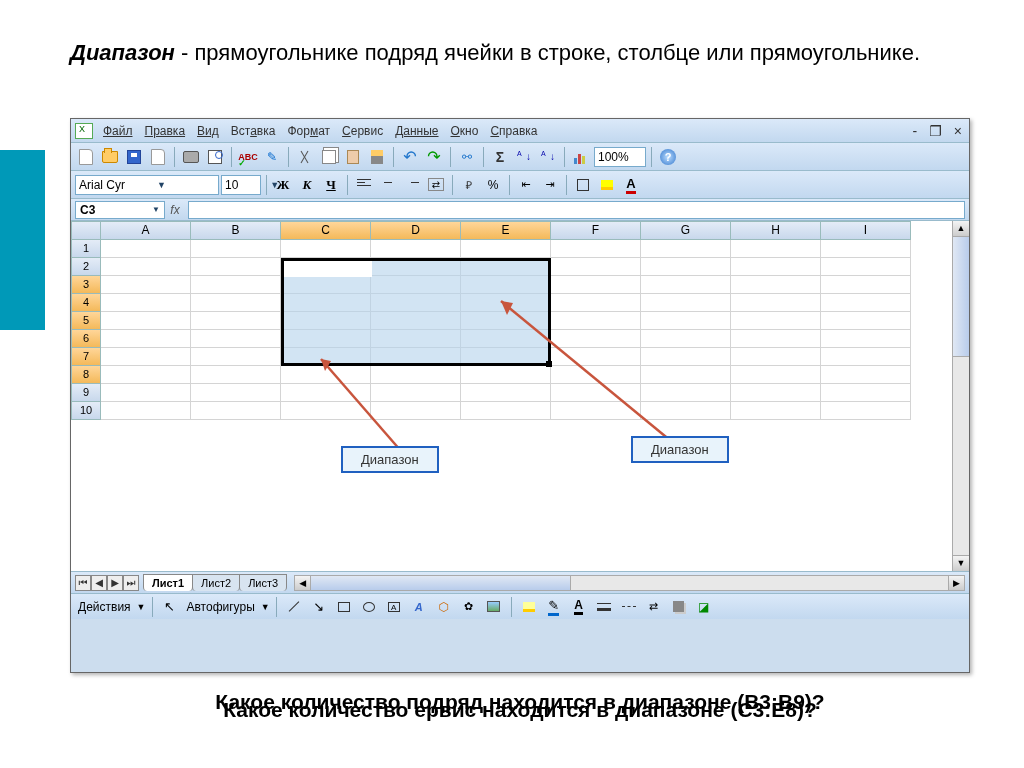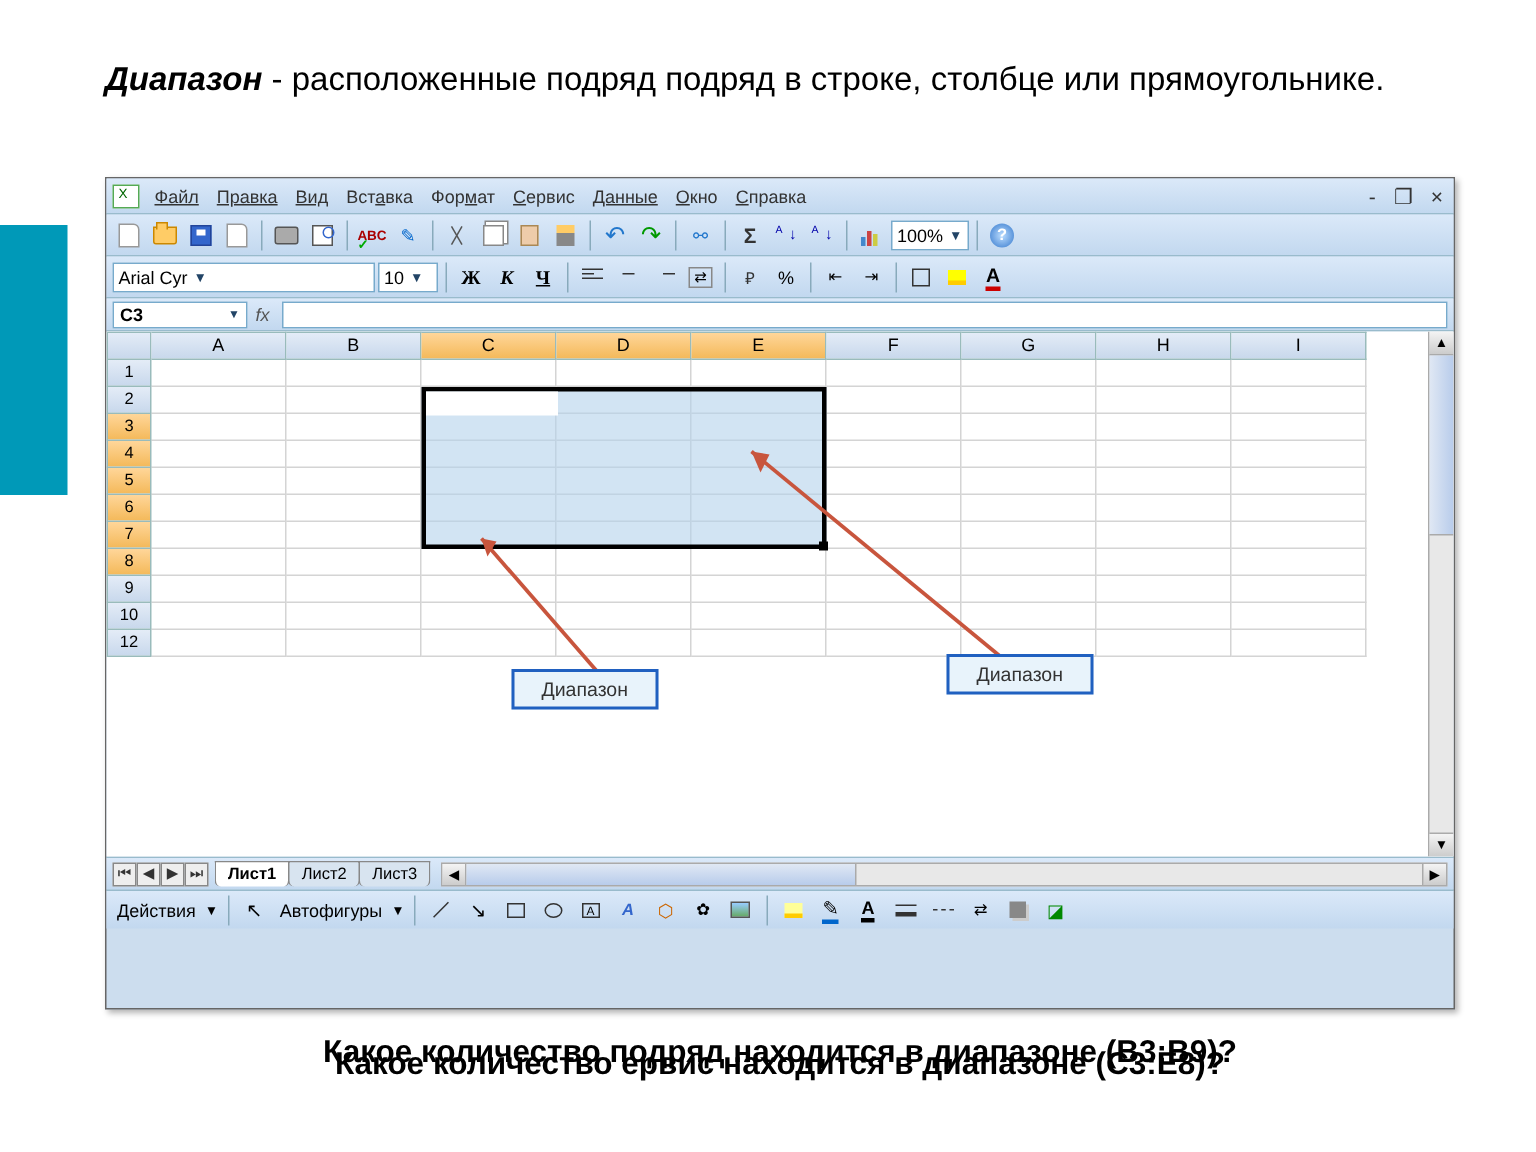--- a/index.html
+++ b/index.html
@@ -24,21 +24,21 @@
 .menubar .menudoc { width: 18px; height: 16px; margin-right: 4px; display: inline-block; background: #fff; border: 1px solid #5a5; position: relative; }
 .menubar .menudoc::after { content: "X"; font-size: 9px; color: #060; position: absolute; left: 3px; top: 0; }
 .menubar span.mi { padding: 2px 6px; cursor: default; }
 .menubar span.mi u { text-decoration: underline; }
 .menubar .right { margin-left: auto; display: flex; gap: 6px; align-items: center; color: #333; }
 .menubar .right .sm { font-size: 14px; padding: 0 3px; }
 
 .toolbar { height: 28px; background: linear-gradient(#dbe9f9,#c2d8ef); display: flex; align-items: center; padding: 0 4px; gap: 2px; border-bottom: 1px solid #9bc; }
 .tbtn { width: 22px; height: 22px; border: 1px solid transparent; border-radius: 3px; display: flex; align-items: center; justify-content: center; }
 .sep { width: 1px; height: 20px; background: #8ab; margin: 0 3px; }
-.tdrop { display: flex; align-items: center; border: 1px solid #7ac; background: #fff; height: 20px; font-size: 12px; padding: 0 3px; }
+.tdrop { display: flex; align-items: center; border: 1px solid #7ac; background: #fff; height: 20px; font-size: 12px; padding: 0 3px; gap: 28px; }
 .tdrop .arr { margin-left: 4px; color: #246; font-size: 9px; }
 
 .ico { display: inline-block; }
 .i-new { width: 14px; height: 16px; background: #fff; border: 1px solid #999; border-top-right-radius: 4px; }
 .i-open { width: 16px; height: 12px; background: #fc6; border: 1px solid #c80; border-radius: 0 0 2px 2px; position: relative; }
 .i-open::before { content: ""; position: absolute; left: 1px; top: -4px; width: 6px; height: 4px; background: #fc6; border: 1px solid #c80; border-bottom: none; }
 .i-save { width: 14px; height: 14px; background: #36c; border: 1px solid #249; position: relative; }
 .i-save::after { content: ""; position: absolute; left: 3px; top: 2px; width: 6px; height: 4px; background: #fff; }
 .i-print { width: 16px; height: 12px; background: #aaa; border: 1px solid #555; border-radius: 2px; }
 .i-prev { width: 14px; height: 14px; border: 1px solid #555; background: #fff; position: relative; }
@@ -129,21 +129,21 @@
 .vscroll .sbtn:last-child { border-bottom: none; border-top: 1px solid #aaa; }
 .vscroll .thumb { height: 120px; background: linear-gradient(90deg,#e0e8f4,#b8cceb); border-bottom: 1px solid #aaa; }
 .vscroll .track { flex: 1; }
 </style>
 </head>
 <body>
 
 <div class="teal-stripe"></div>
 
 <div class="slide-title">
-  <b>Диапазон</b><span> - расположенные подряд подряд в строке, столбце или прямоугольнике.</span>
+  <b>Диапазон</b><span> - прямоугольнике подряд ячейки в строке, столбце или прямоугольнике.</span>
 </div>
 
 <div class="window">
 
 
   <div class="menubar">
     <span class="menudoc"></span>
     <span class="mi"><u>Файл</u></span>
     <span class="mi"><u>Правка</u></span>
     <span class="mi"><u>Вид</u></span>
@@ -233,21 +233,21 @@
         <span>100%</span>
         <span class="arr">▼</span>
       </div>
     <div class="sep"></div>
     <div class="tbtn">
         <span class="i-help">?</span>
       </div>
   </div>
 
   <div class="toolbar">
-    <div class="tdrop" style="width:175px">
+    <div class="tdrop" style="width:144px">
         <span>Arial Cyr</span>
         <span class="arr">▼</span>
       </div>
     <div class="tdrop" style="width:40px">
         <span>10</span>
         <span class="arr">▼</span>
       </div>
     <div class="sep"></div>
     <div class="tbtn">
         <span class="fmt">Ж</span>
@@ -445,32 +445,20 @@
           <div class="cell"></div>
           <div class="cell"></div>
           <div class="cell"></div>
           <div class="cell"></div>
           <div class="cell"></div>
           <div class="cell"></div>
           <div class="cell"></div>
           <div class="cell"></div>
           <div class="cell"></div>
         </div>
-      <div class="row">
-          <div class="rh">12</div>
-          <div class="cell"></div>
-          <div class="cell"></div>
-          <div class="cell"></div>
-          <div class="cell"></div>
-          <div class="cell"></div>
-          <div class="cell"></div>
-          <div class="cell"></div>
-          <div class="cell"></div>
-          <div class="cell"></div>
-        </div>
     </div>
 
     <div class="selection">
       <div class="active"></div>
       <div class="handle"></div>
     </div>
 
     <svg class="arrow" style="left:230px;top:120px" width="180" height="120">
       <line x1="100" y1="110" x2="20" y2="18" class="arrow-line"></line>
       <polygon points="20,18 30,20 24,30" class="arrow-head"></polygon>

